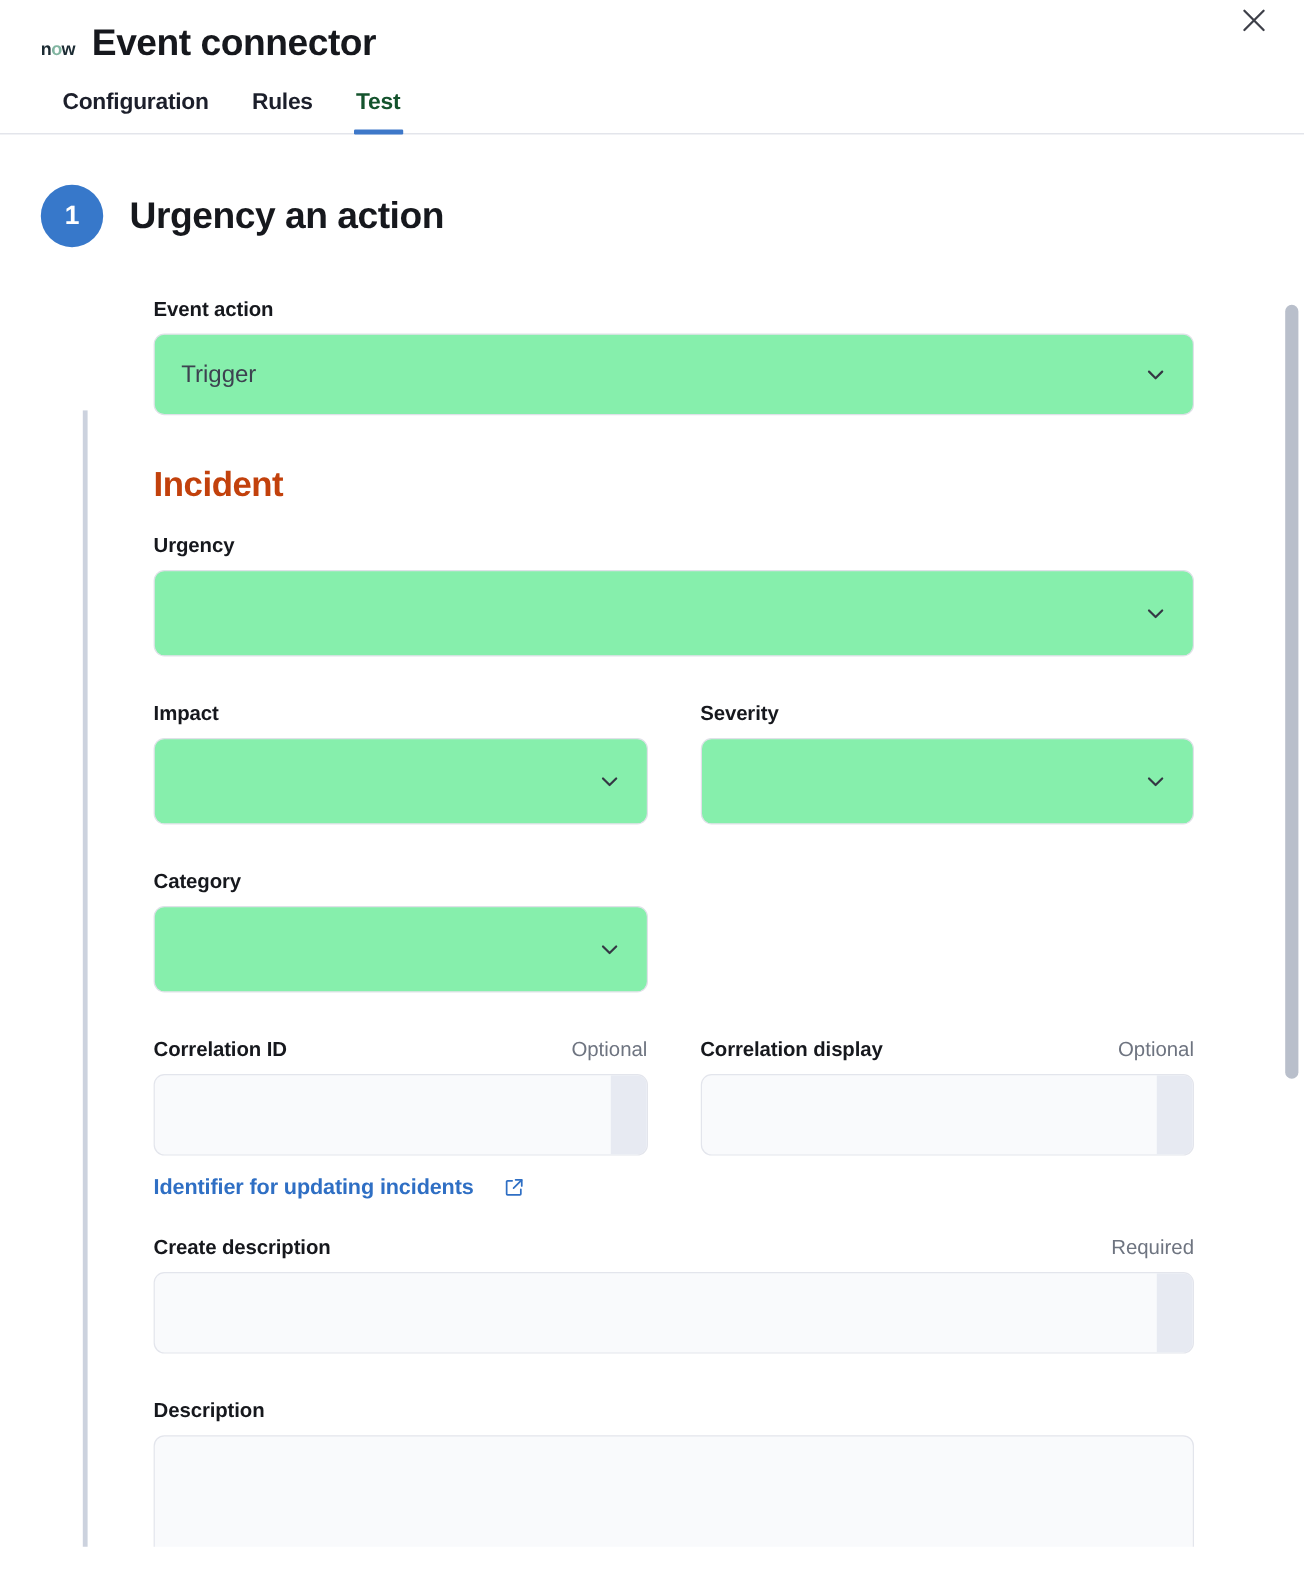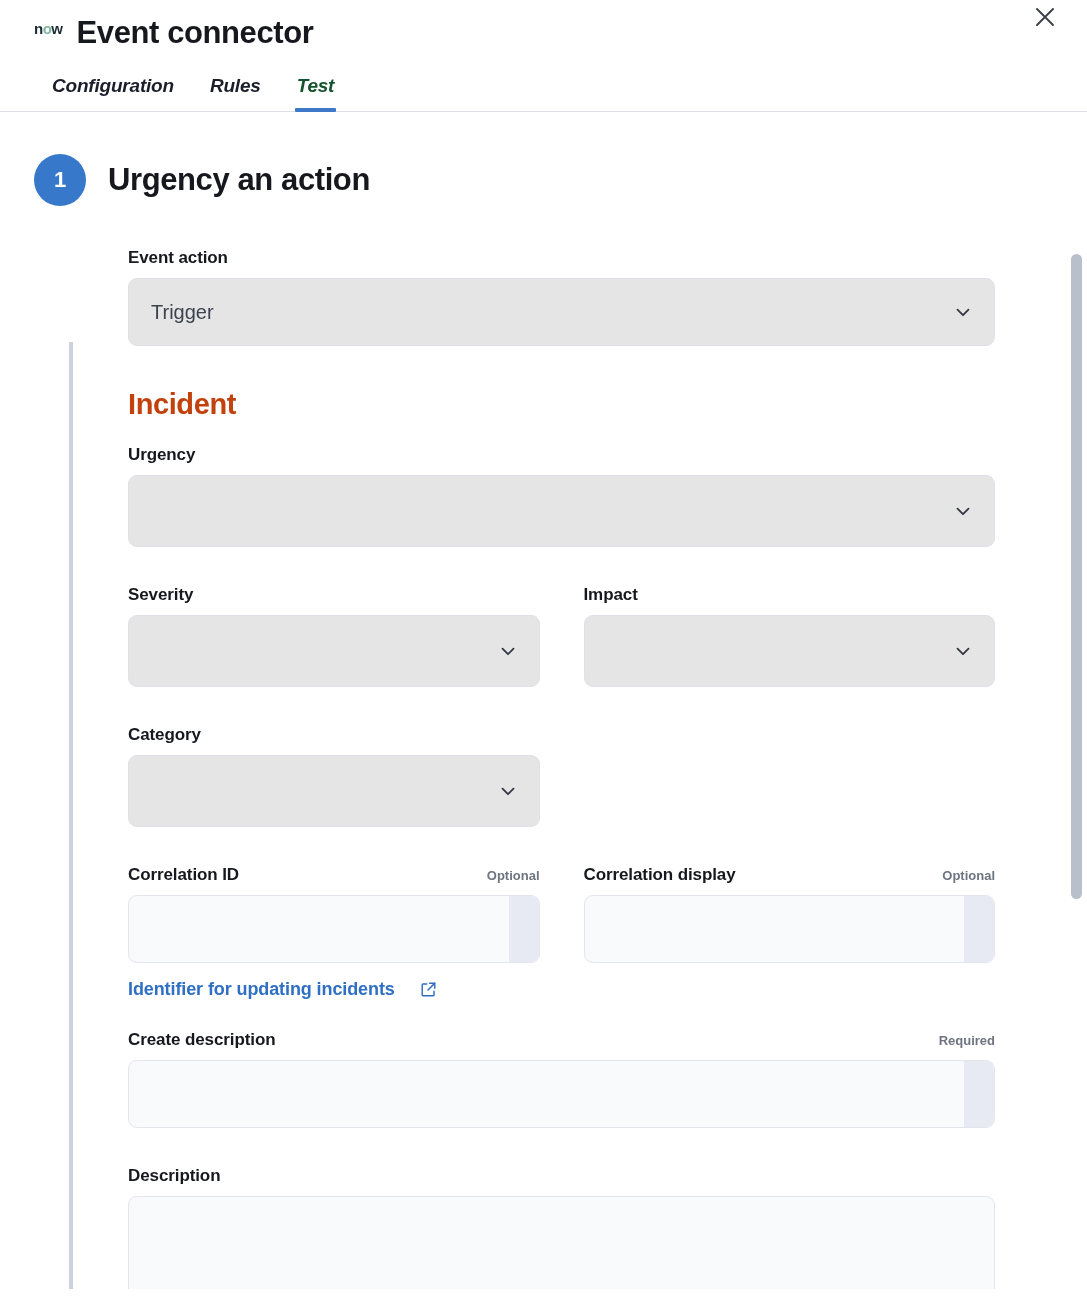--- a/index.html
+++ b/index.html
@@ -34,21 +34,21 @@
     align-items: center;
     justify-content: center;
     cursor: pointer;
     background: transparent;
     border: none;
   }
   .close-btn svg { display: block; }
 
   .title-row {
     display: flex;
-    align-items: flex-start;
+    align-items: center;
     gap: 14px;
     padding: 16px 0 0 34px;
     height: 56px;
   }
 
   .now-logo {
     font-family: "Liberation Sans", sans-serif;
     font-size: 15px;
     font-weight: 700;
     letter-spacing: -0.5px;
@@ -85,21 +85,20 @@
     font-size: 19px;
     font-weight: 700;
     color: #1c1f2b;
     padding: 0 18px 14px 18px;
     cursor: pointer;
     background: transparent;
     border: none;
     font-family: "Liberation Sans", sans-serif;
     letter-spacing: -0.2px;
     white-space: nowrap;
-    font-style: italic;
   }
   .tab:first-child { padding-left: 18px; }
   .tab.active { color: #14532d; }
   .tab.active::after {
     content: "";
     position: absolute;
     left: 16px;
     right: 16px;
     bottom: -1px;
     height: 4px;
@@ -174,37 +173,37 @@
     margin-bottom: 10px;
     text-align: center;
   }
   .field-label {
     font-size: 17px;
     font-weight: 700;
     color: #16181d;
     letter-spacing: -0.1px;
   }
   .field-tag {
-    font-size: 13px;
-    font-weight: 700;
+    font-size: 17px;
+    font-weight: 400;
     color: #6e7480;
   }
 
   .section-title {
     font-size: 29px;
     font-weight: 700;
     letter-spacing: -0.4px;
     color: #c2410c;
     margin: 42px 0 24px 0;
   }
 
   
   .select {
     position: relative;
-    background: #e5e5e5;
+    background: #86efac;
     border: 1px solid #dfe1e8;
     border-radius: 9px;
     height: 68px;
     display: flex;
     align-items: center;
     padding: 0 54px 0 22px;
     font-size: 20px;
     color: #3d4250;
     cursor: pointer;
     width: 100%;
@@ -381,34 +380,34 @@
           </span>
         </div>
       </div>
 
       <div class="gap-lg"></div>
 
       
       <div class="row-2">
         <div class="col">
           <div class="label-row">
-            <span class="field-label">Severity</span>
+            <span class="field-label">Impact</span>
           </div>
           <div class="select tall">
             <span></span>
             <span class="chev">
               <svg width="22" height="22" viewBox="0 0 24 24" fill="none">
                 <path d="M6 9.5 L12 15.5 L18 9.5" stroke="#343844" stroke-width="2" stroke-linecap="round" stroke-linejoin="round"></path>
               </svg>
             </span>
           </div>
         </div>
         <div class="col">
           <div class="label-row">
-            <span class="field-label">Impact</span>
+            <span class="field-label">Severity</span>
           </div>
           <div class="select tall">
             <span></span>
             <span class="chev">
               <svg width="22" height="22" viewBox="0 0 24 24" fill="none">
                 <path d="M6 9.5 L12 15.5 L18 9.5" stroke="#343844" stroke-width="2" stroke-linecap="round" stroke-linejoin="round"></path>
               </svg>
             </span>
           </div>
         </div>

